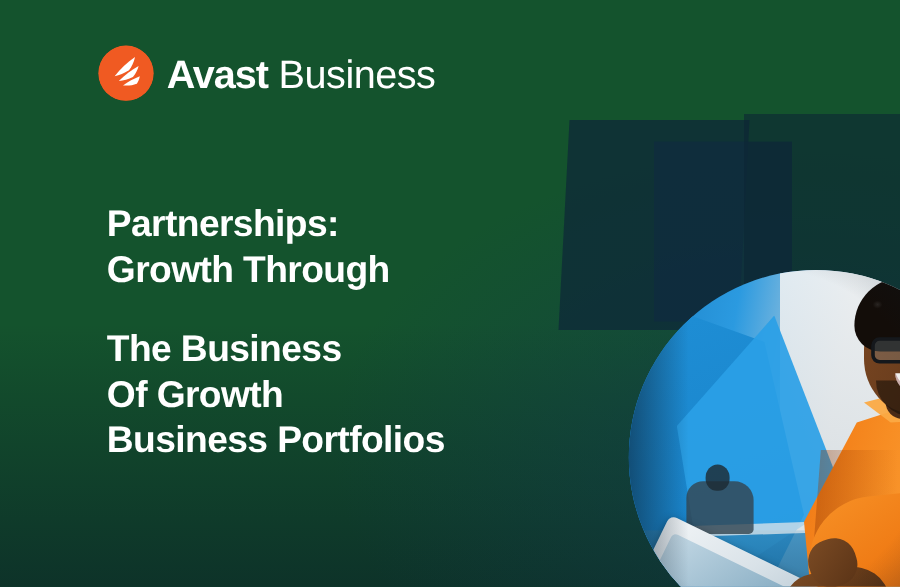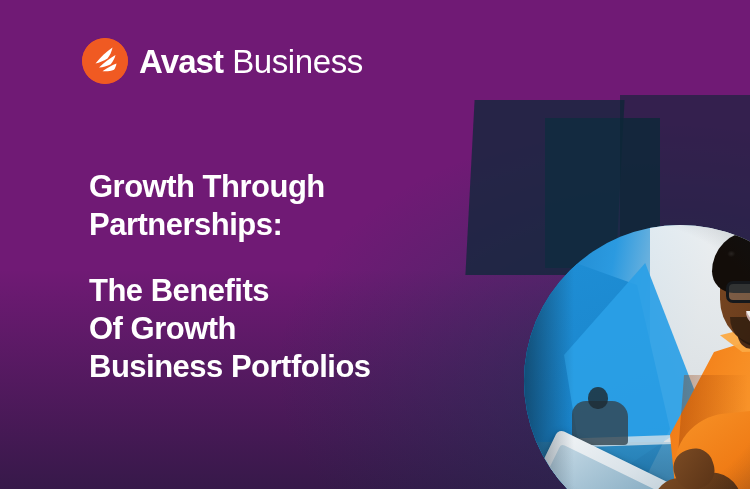--- a/index.html
+++ b/index.html
@@ -6,21 +6,21 @@
   * { margin:0; padding:0; box-sizing:border-box; }
   html, body {
     width:750px; height:489px;
     overflow:hidden;
     background:#0a1e2e;
     font-family:"Liberation Sans", sans-serif;
   }
   .banner {
     position:relative;
     width:750px; height:489px;
-    background:#701a75;
+    background:#14532d;
     overflow:hidden;
   }
 
   
   .bg-panel-a {
     position:absolute;
     left:470px; top:100px;
     width:150px; height:175px;
     background:#0d2838;
     opacity:.75;
@@ -336,26 +336,26 @@
       </svg>
     </div>
     <div class="logo-text">
       <span class="logo-avast">Avast</span>
       <span class="logo-business">Business</span>
     </div>
   </div>
 
   <div class="headline">
     <div class="headline-block">
+      <div class="headline-line">Partnerships:</div>
       <div class="headline-line">Growth Through</div>
-      <div class="headline-line">Partnerships:</div>
     </div>
     <div class="headline-gap"></div>
     <div class="headline-block">
-      <div class="headline-line">The Benefits</div>
+      <div class="headline-line">The Business</div>
       <div class="headline-line">Of Growth</div>
       <div class="headline-line">Business Portfolios</div>
     </div>
   </div>
 
   <div class="photo-circle">
     <div class="photo-inner">
       <div class="ph-wall"></div>
       <div class="ph-whitepanel"></div>
       <div class="ph-bluepanel"></div>

